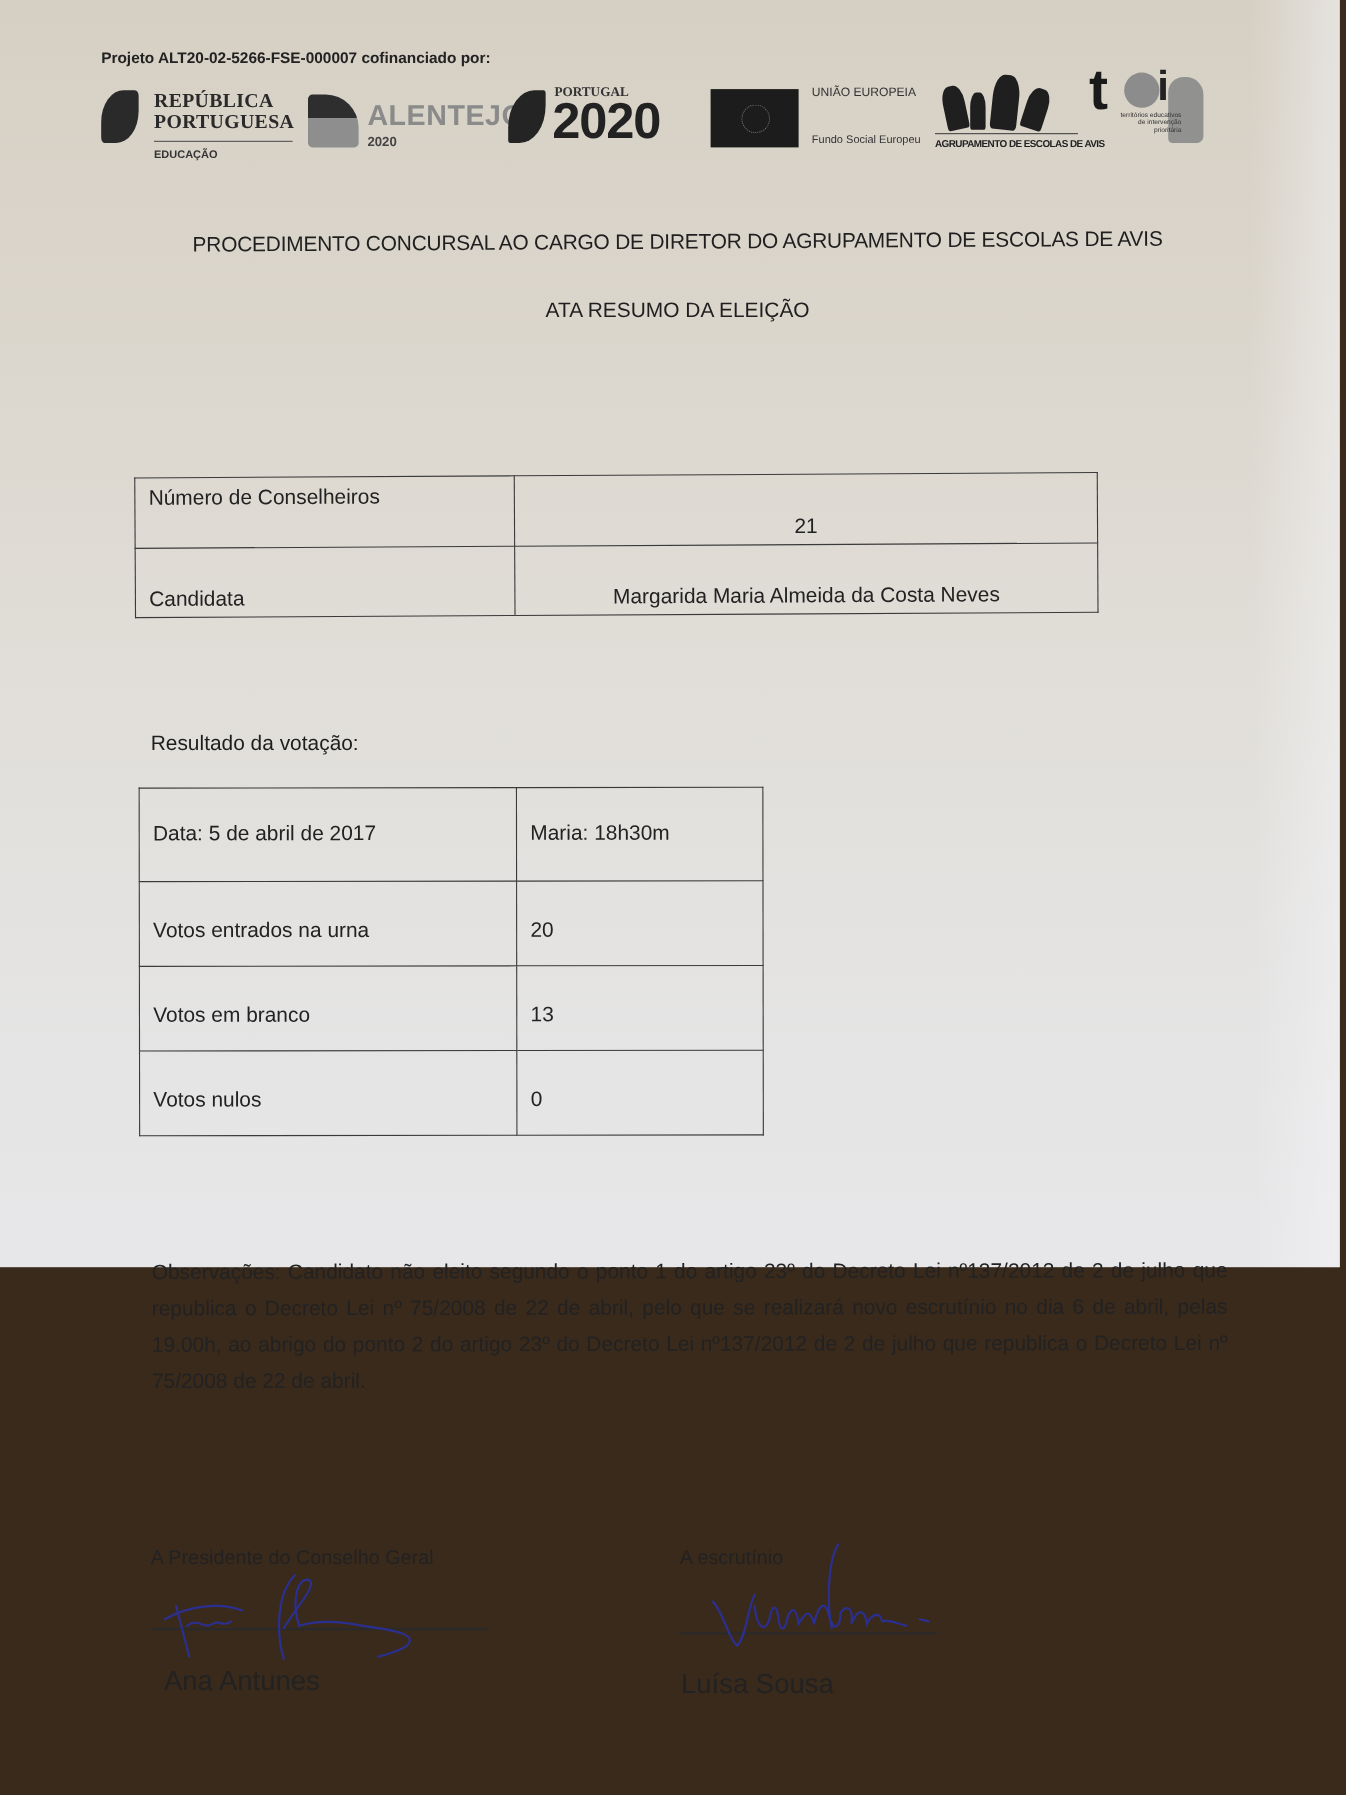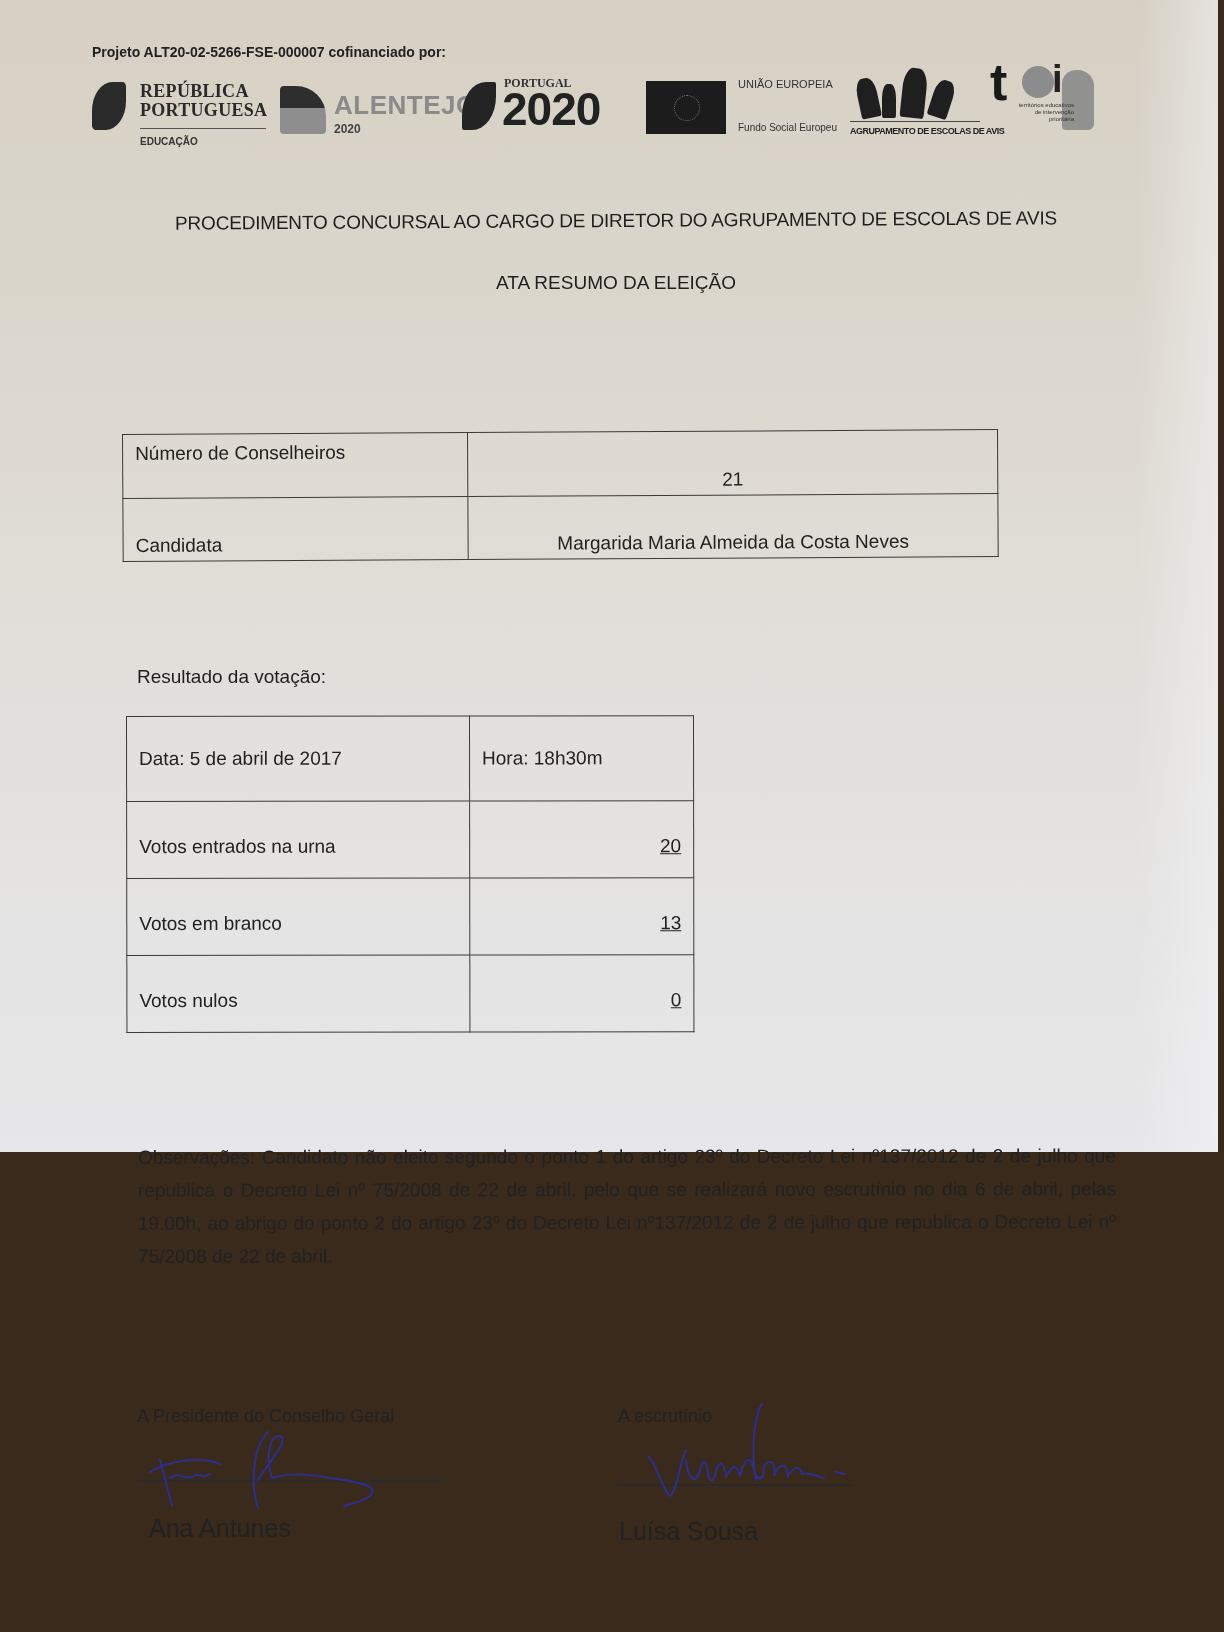--- a/index.html
+++ b/index.html
@@ -69,21 +69,21 @@
   .t1 .r1 .val { vertical-align:bottom; text-align:center; padding-bottom:4px; }
   .t1 .r2 td { vertical-align:bottom; padding-bottom:4px; }
   .t1 .r2 .val { text-align:center; }
 
   .resultado { left:137px; top:666px; font-size:19px; }
 
   .t2 { left:126px; top:716px; width:568px; transform:rotate(-0.08deg); transform-origin:left top; }
   .t2 td.lbl { width:318px; }
   .t2 tr.head td { height:84px; vertical-align:middle;border-radius:19px; }
   .t2 tr.row td { height:56px; vertical-align:bottom; padding-bottom:20px; }
-  .t2 tr.row td.val { text-align:right;text-decoration:underline; }
+  .t2 tr.row td.val { text-align:left; }
 
   .obs { left:138px; top:1140px; width:978px; font-size:19px; line-height:33px; color:#222; text-align:justify; transform:rotate(-0.1deg); }
 
   .sig-label { font-size:18px; color:#222;text-align:center; }
   .sig-line { height:1.5px; background:#2a2a2a; }
   .sig-name { font-size:25px; color:#222; }
   .signature { position:absolute; }
 </style>
 </head>
 <body>
@@ -152,21 +152,21 @@
     </tr>
   </tbody>
     </table>
 
   <div class="abs resultado">Resultado da votação:</div>
 
   <table class="t2">
     <tbody>
         <tr class="head">
       <td class="lbl">Data: 5 de abril de 2017</td>
-      <td>Hora: 18h30m</td>
+      <td>Maria: 18h30m</td>
     </tr>
     <tr class="row">
       <td class="lbl">Votos entrados na urna</td>
       <td class="val">20</td>
     </tr>
     <tr class="row">
       <td class="lbl">Votos em branco</td>
       <td class="val">13</td>
     </tr>
     <tr class="row">

